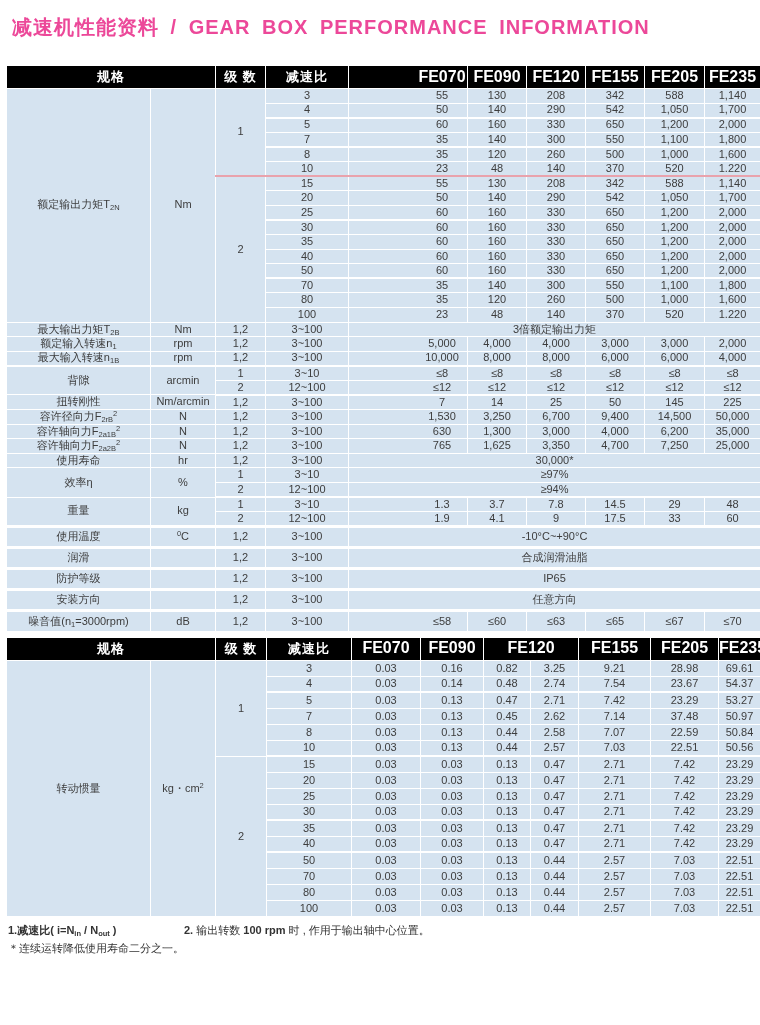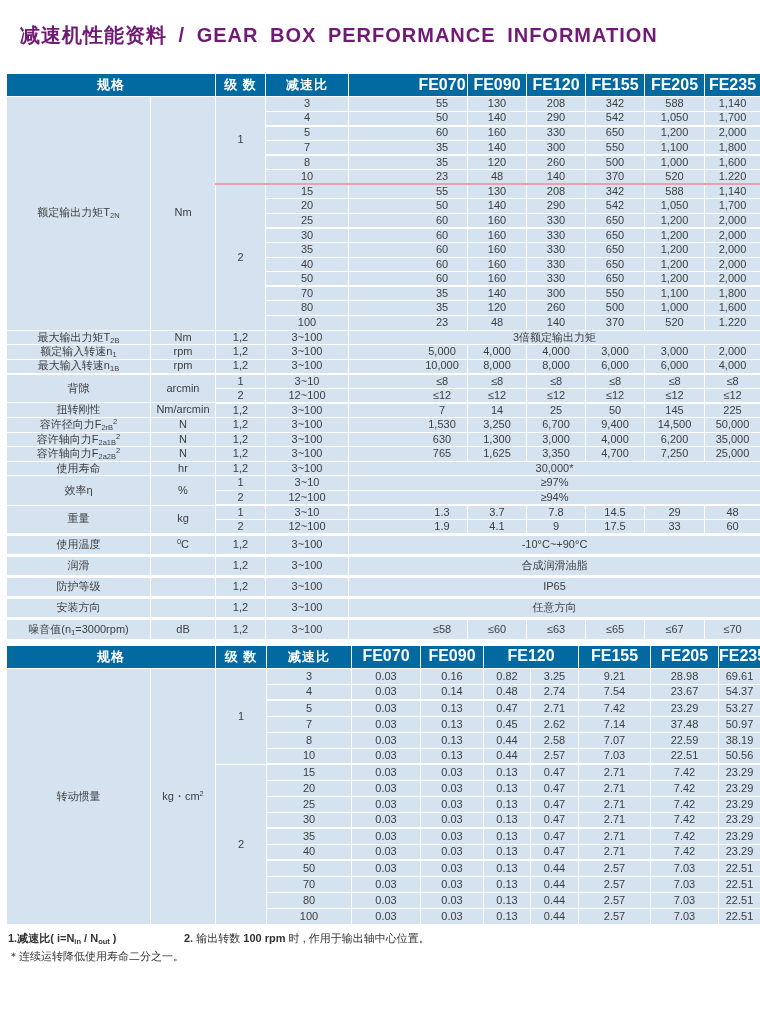--- a/index.html
+++ b/index.html
@@ -1,25 +1,25 @@
 <!DOCTYPE html>
 <html><head>
 <meta charset="utf-8">
 <style>
   html,body{margin:0;padding:0;background:#fff;width:760px;height:1025px;overflow:hidden;
     font-family:"Liberation Sans","DejaVu Sans",sans-serif;}
   .page{position:relative;width:760px;height:1025px;}
-  .title{margin:12px;padding:10px 0 0 8px;font-size:20px;font-weight:bold;color:#701a75;
+  .title{margin:4px;padding:10px 0 0 8px;font-size:20px;font-weight:bold;color:#ec4899;
     letter-spacing:1px;word-spacing:5px;white-space:nowrap;}
   table{border-collapse:collapse;table-layout:fixed;width:754px;margin-left:6px;}
   #perf-table{margin-top:24px;}
   #inertia-table{margin-top:5px;}
   th,td{border:1px solid #fff;padding:0;text-align:center;vertical-align:middle;
     font-size:11px;color:#3d3d3d;background:#d5e3f0;white-space:nowrap;overflow:hidden;line-height:1.05;}
-  thead th{background:#0369a1;color:#fff;font-size:13px;font-weight:bold;height:22px;letter-spacing:1px;}
+  thead th{background:#000000;color:#fff;font-size:13px;font-weight:bold;height:22px;letter-spacing:1px;}
   thead th.model{font-size:16px;letter-spacing:0;}
   #perf-table tbody tr{height:14.6px;}
   #perf-table tbody tr.tall{height:21px;}
   #inertia-table tbody tr{height:16px;}
   td.label-cell{font-size:11px;color:#3d3d3d;}
   sub{font-size:7.5px;line-height:0;vertical-align:-2px;}
   sup{font-size:7.5px;line-height:0;vertical-align:4px;}
   .shift{padding-left:68px;}
   tr.sep > td{border-bottom-width:2px;}
   tr.tall > td{border-top-width:3px;}
@@ -472,21 +472,21 @@
           <td class="value-cell">50.97</td>
         </tr>
         <tr>
           <td class="ratio-cell">8</td>
           <td class="value-cell">0.03</td>
           <td class="value-cell">0.13</td>
           <td class="value-cell">0.44</td>
           <td class="value-cell">2.58</td>
           <td class="value-cell">7.07</td>
           <td class="value-cell">22.59</td>
-          <td class="value-cell">38.19</td>
+          <td class="value-cell">50.84</td>
         </tr>
         <tr class="sep">
           <td class="ratio-cell">10</td>
           <td class="value-cell">0.03</td>
           <td class="value-cell">0.13</td>
           <td class="value-cell">0.44</td>
           <td class="value-cell">2.57</td>
           <td class="value-cell">7.03</td>
           <td class="value-cell">22.51</td>
           <td class="value-cell">50.56</td>

